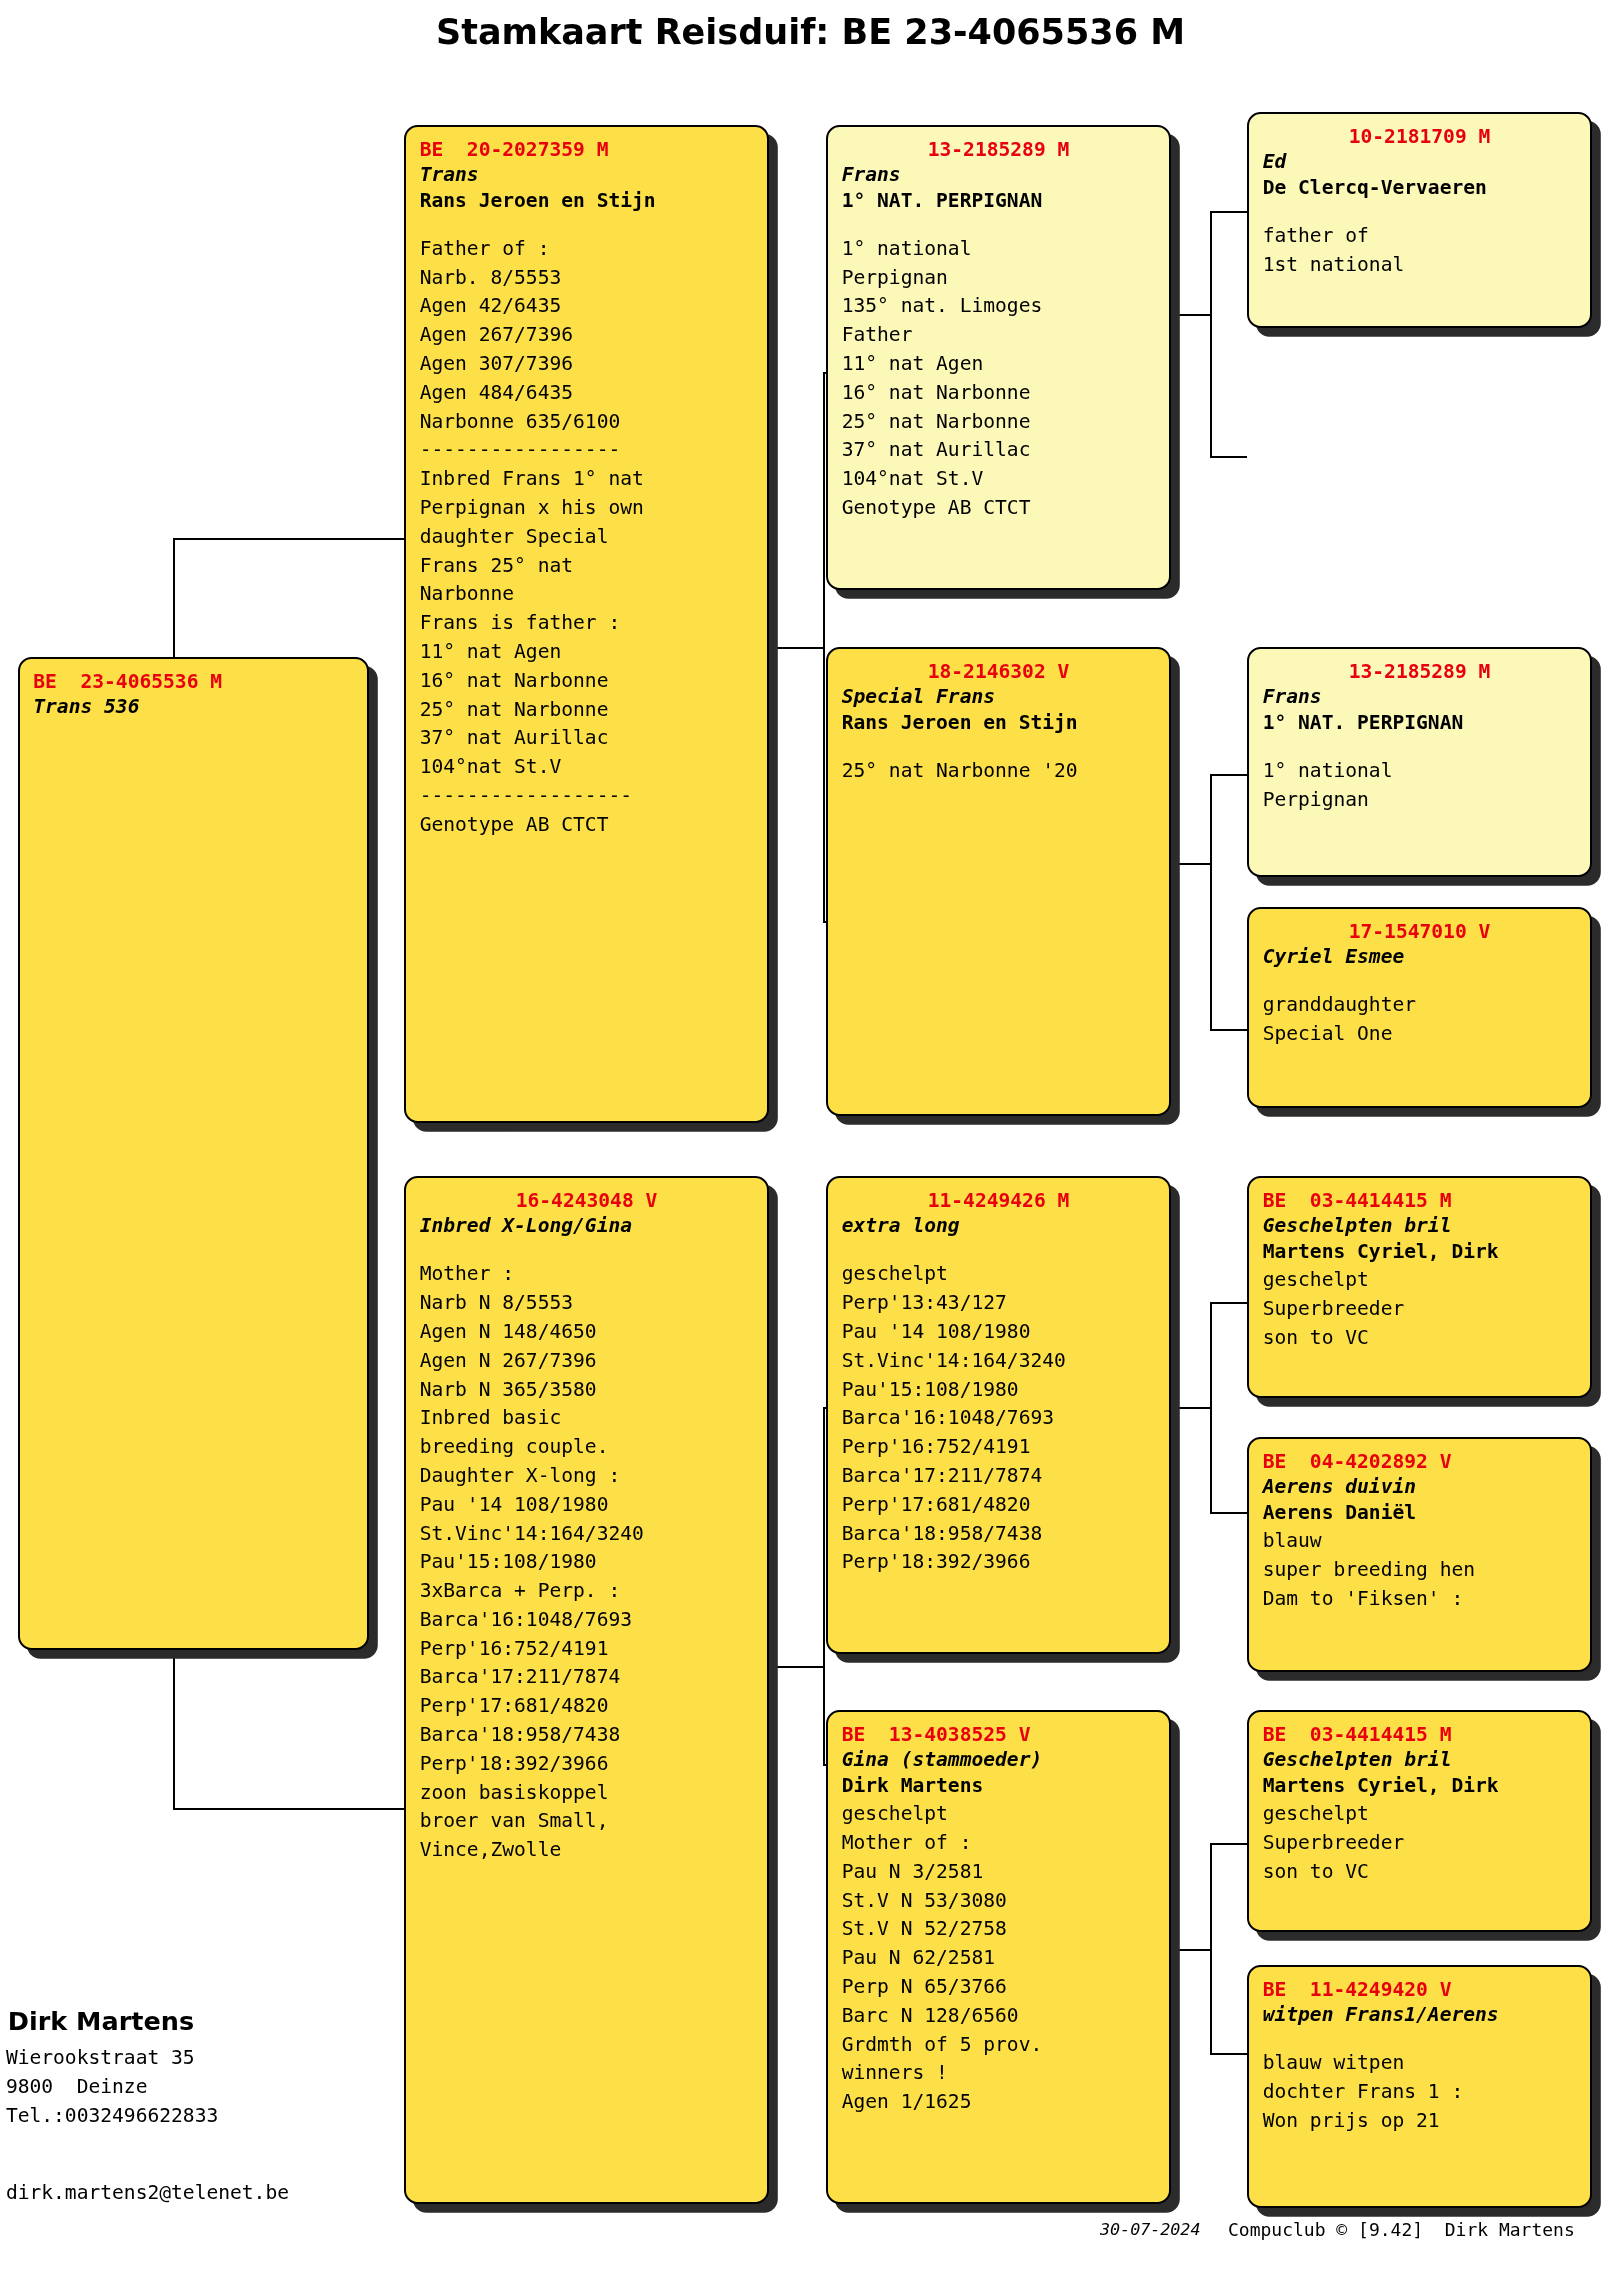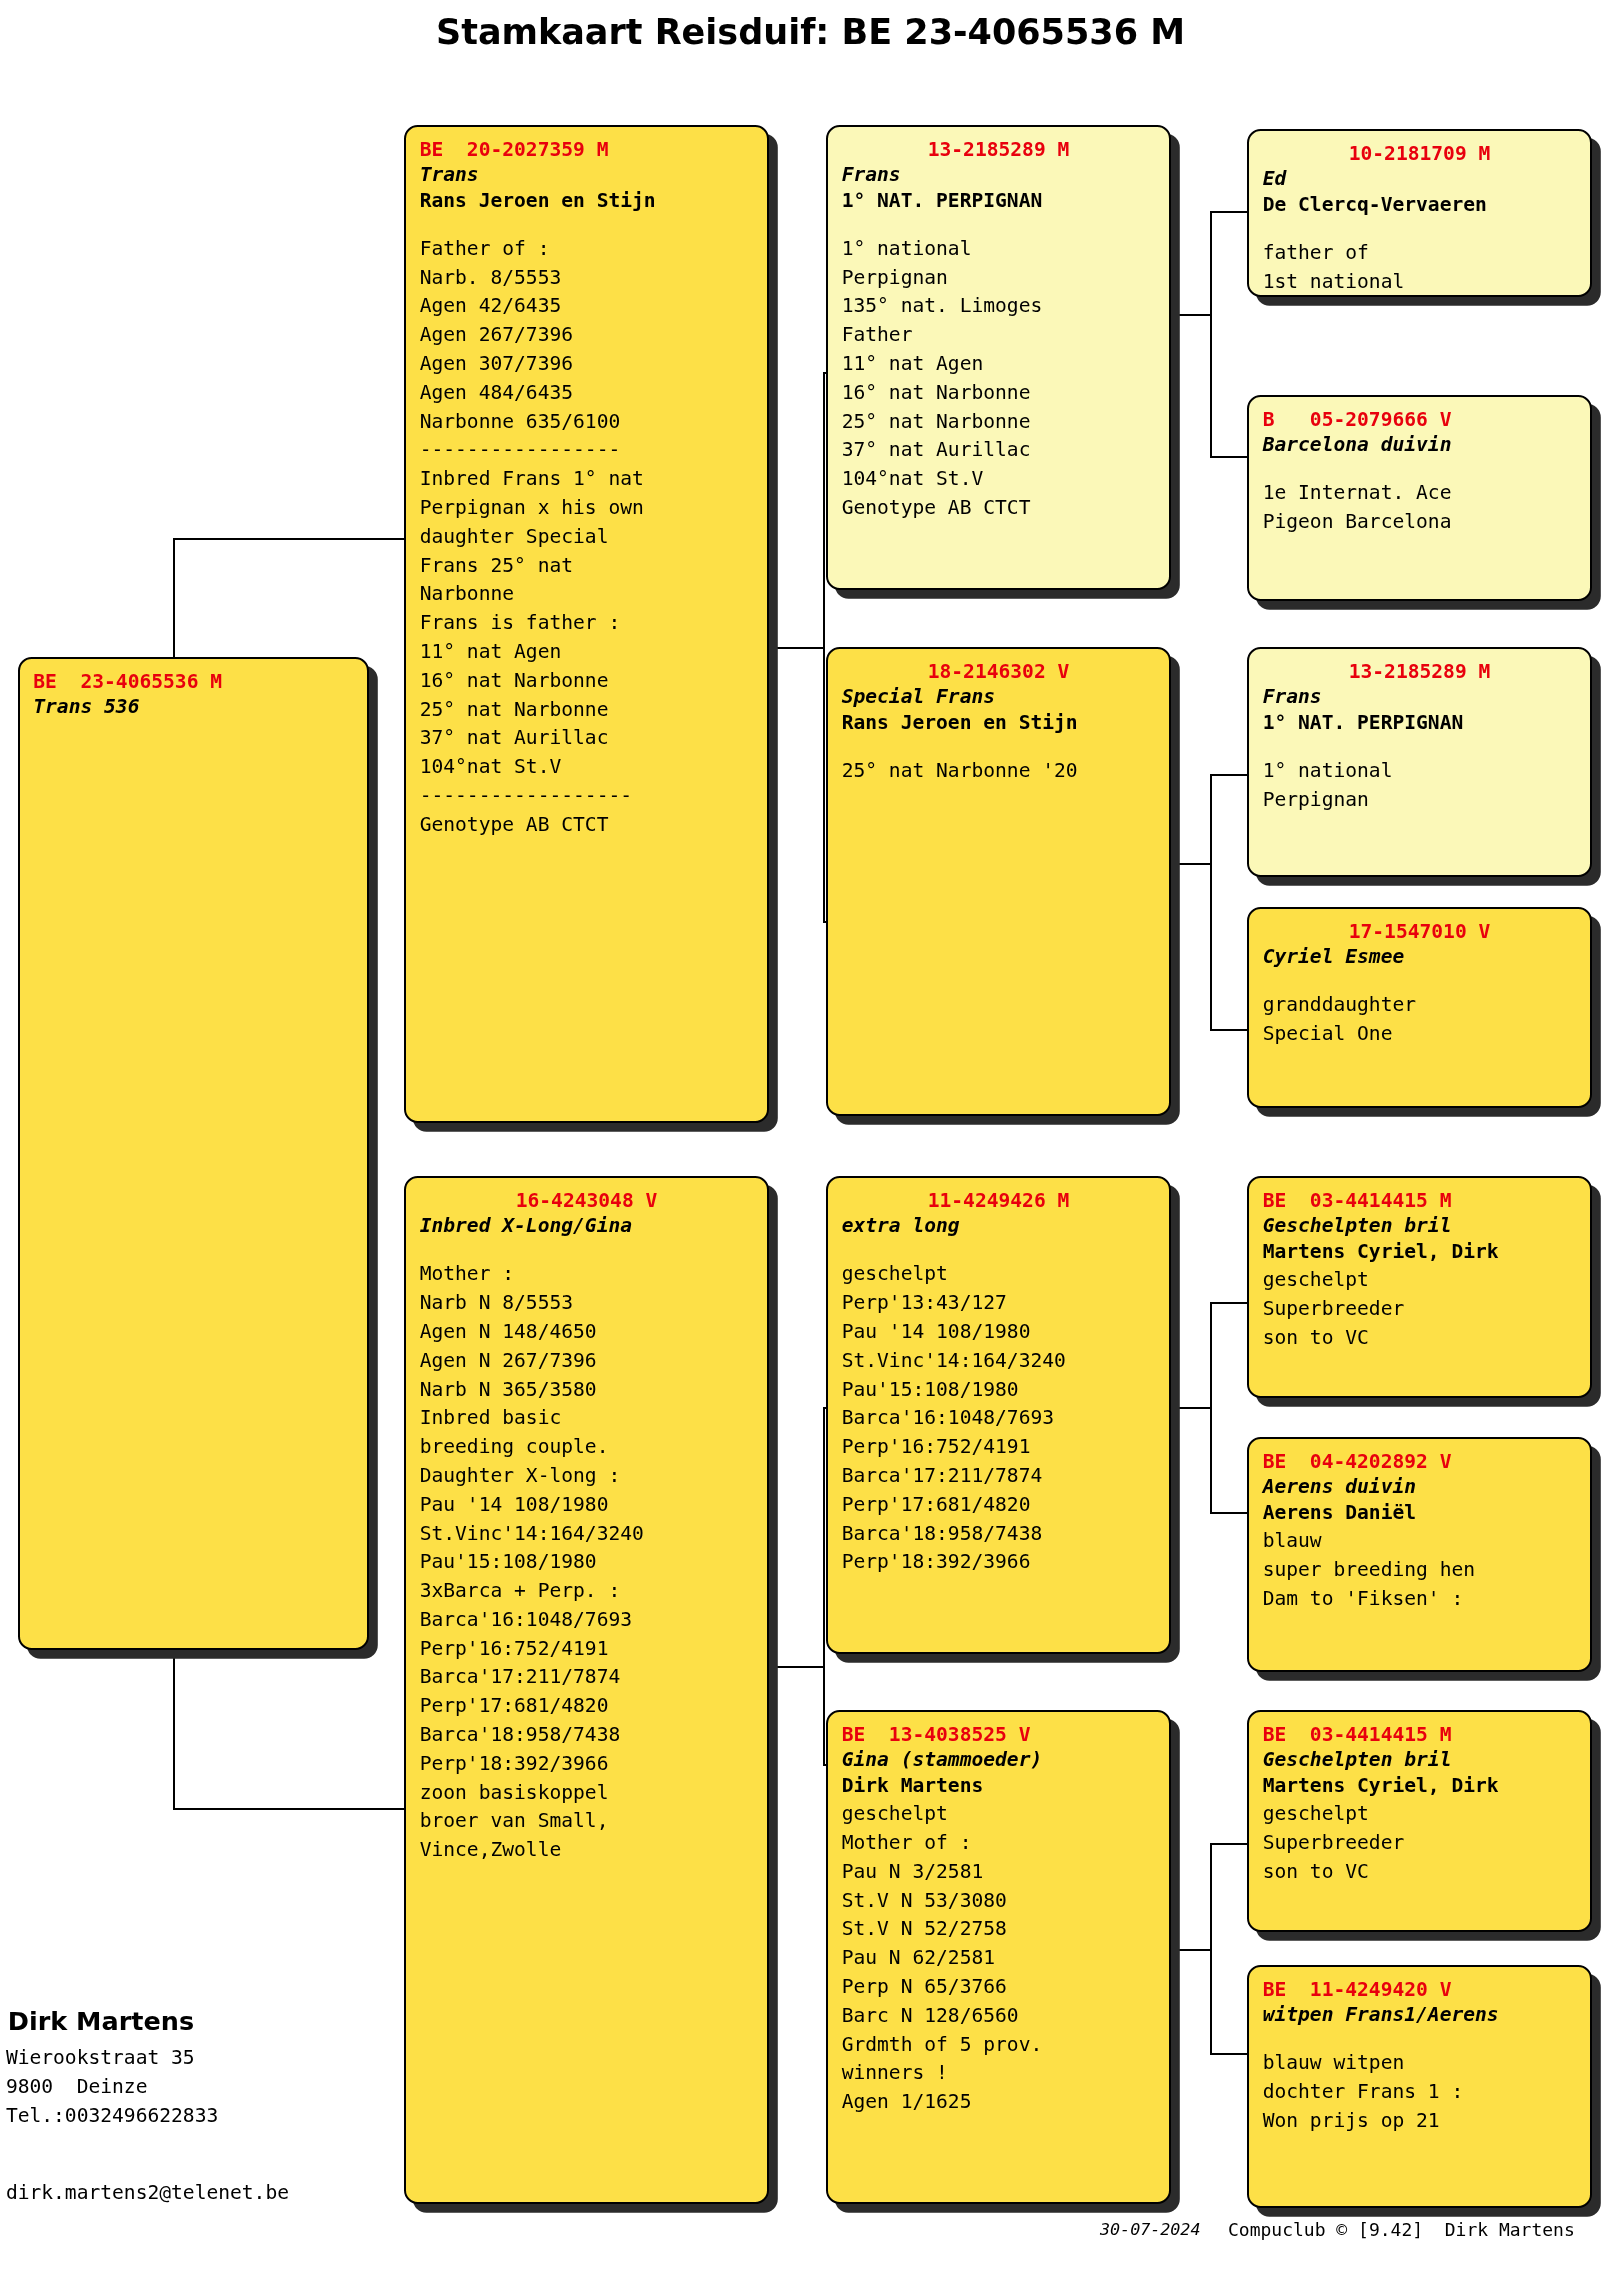--- a/index.html
+++ b/index.html
@@ -278,34 +278,28 @@
 St.V N 53/3080
 St.V N 52/2758
 Pau N 62/2581
 Perp N 65/3766
 Barc N 128/6560
 Grdmth of 5 prov.
 winners !
 Agen 1/1625</div>
   </div>
 
-  <div class="card yellow" style="left:1247px; top:129px; width:345px; height:168px;">
+  <div class="card yellow" style="left:1247px; top:112px; width:345px; height:216px;">
     <div class="ring center">10-2181709 M</div>
     <div class="name">Ed</div>
     <div class="owner">De Clercq-Vervaeren</div>
     <div class="body gap">father of
 1st national</div>
   </div>
 
-  <div class="card yellow" style="left:1247px; top:395px; width:345px; height:206px;">
-    <div class="ring">B   05-2079666 V</div>
-    <div class="name">Barcelona duivin</div>
-    <div class="body gap">1e Internat. Ace
-Pigeon Barcelona</div>
-  </div>
 
   <div class="card yellow" style="left:1247px; top:647px; width:345px; height:230px;">
     <div class="ring center">13-2185289 M</div>
     <div class="name">Frans</div>
     <div class="owner">1° NAT. PERPIGNAN</div>
     <div class="body gap">1° national
 Perpignan</div>
   </div>
 
   <div class="card" style="left:1247px; top:907px; width:345px; height:201px;">

